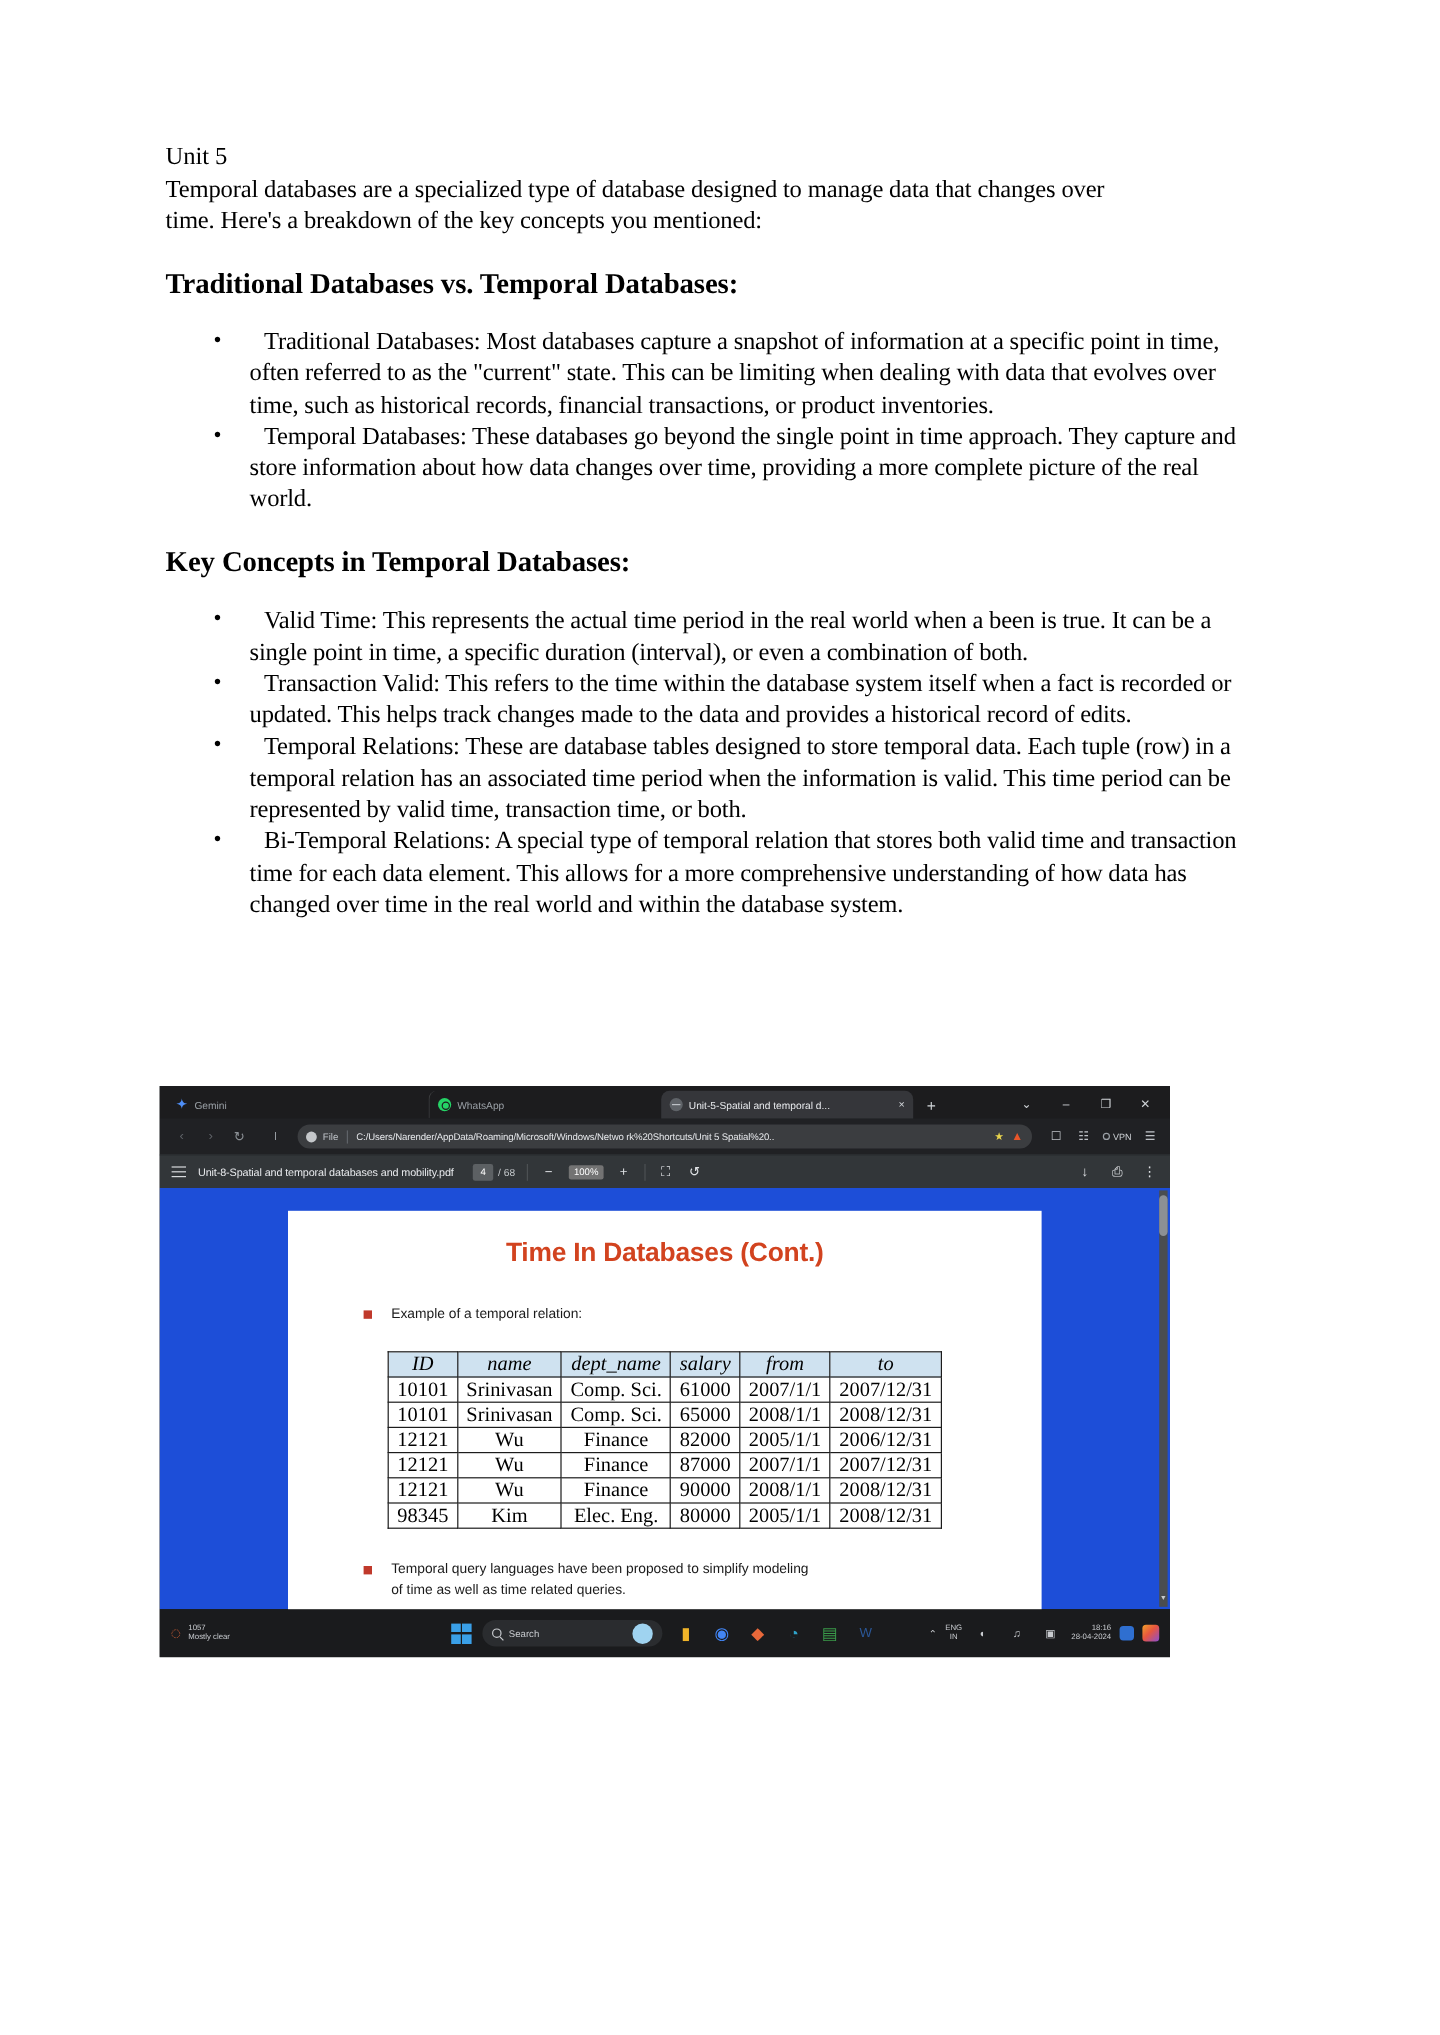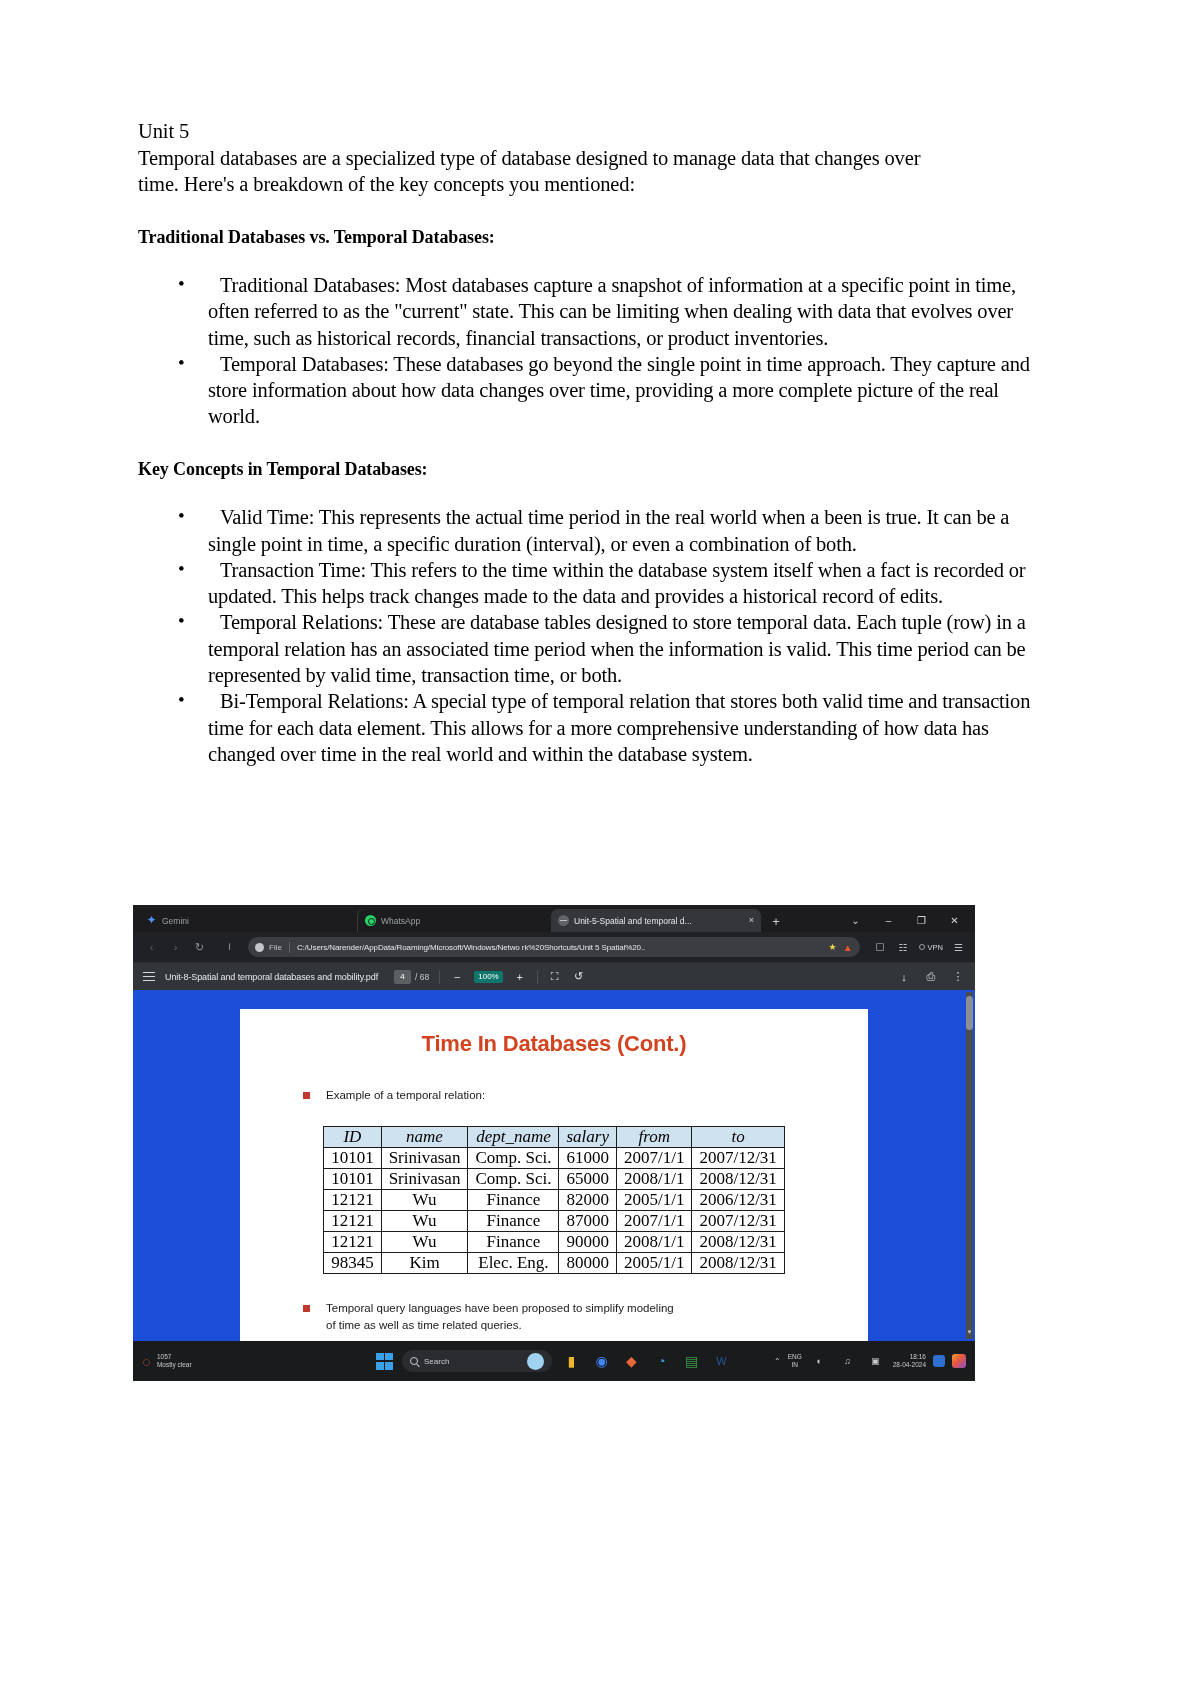--- a/index.html
+++ b/index.html
@@ -29,21 +29,21 @@
 
   .doc-para {
     font-size: 20.5px;
     line-height: 26.5px;
     margin: 0;
     max-width: 828px;
     letter-spacing: -0.15px;
   }
 
   .heading {
-    font-size: 18px;
+    font-size: 24px;
     line-height: 26.5px;
     font-weight: bold;
     margin: 0;
     letter-spacing: -0.1px;
   }
 
   .gap-lg { height: 26px; }
   .gap-md { height: 22px; }
 
   ul.bullets {
@@ -257,21 +257,21 @@
     font-family: inherit;
   }
   .pg-total { font-size: 8.5px; color: #c6cacd; }
   .tb-sep { width: 1px; height: 14px; background: #4c5053; }
   .tb-btn {
     width: 14px; height: 14px;
     display:flex; align-items:center; justify-content:center;
     color: #e0e3e6; font-size: 11px;
   }
   .zoom-box {
-    background: #0f766e;
+    background: #737373;
     border-radius: 2px;
     font-size: 8px;
     color: #fff;
     padding: 1.5px 4px;
     min-width: 27px;
     text-align: right;
   }
   .pdfbar-right { margin-left: auto; display: flex; align-items: center; gap: 13px; }
 
   
@@ -448,21 +448,21 @@
     <li><b>Traditional Databases:</b><span> Most databases capture a snapshot of information at a specific point in time, often referred to as the "current" state. This can be limiting when dealing with data that evolves over time, such as historical records, financial transactions, or product inventories.</span></li>
     <li><b>Temporal Databases:</b><span> These databases go beyond the single point in time approach. They capture and store information about how data changes over time, providing a more complete picture of the real world.</span></li>
   </ul>
 
   <div class="gap-lg"></div>
   <div class="heading">Key Concepts in Temporal Databases:</div>
   <div class="gap-md"></div>
 
   <ul class="bullets">
     <li><b>Valid Time:</b><span> This represents the actual time period in the real world when a been is true. It can be a single point in time, a specific duration (interval), or even a combination of both.</span></li>
-    <li><b>Transaction Time:</b><span> This refers to the time within the database system itself when a fact is recorded or updated. This helps track changes made to the data and provides a historical record of edits.</span></li>
+    <li><b>Transaction Valid:</b><span> This refers to the time within the database system itself when a fact is recorded or updated. This helps track changes made to the data and provides a historical record of edits.</span></li>
     <li><b>Temporal Relations:</b><span> These are database tables designed to store temporal data. Each tuple (row) in a temporal relation has an associated time period when the information is valid. This time period can be represented by valid time, transaction time, or both.</span></li>
     <li><b>Bi-Temporal Relations:</b><span> A special type of temporal relation that stores both valid time and transaction time for each data element. This allows for a more comprehensive understanding of how data has changed over time in the real world and within the database system.</span></li>
   </ul>
 
   <div class="shot">
 
     <div class="tabstrip">
       <div class="tab w-gemini">
         <span class="tab-favicon fav-gemini">✦</span>
         <span class="tab-label">Gemini</span>

